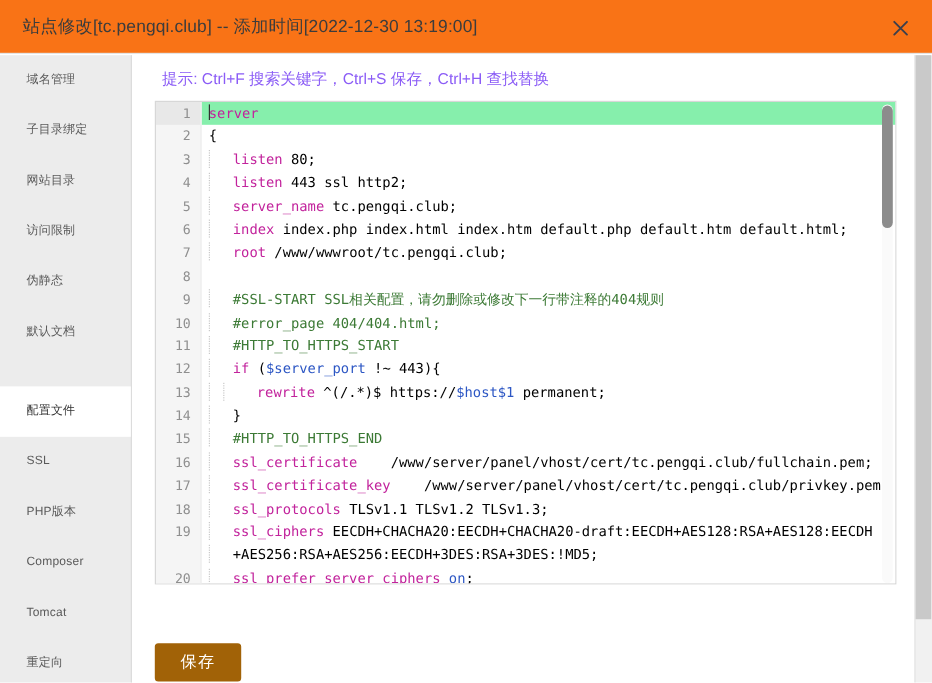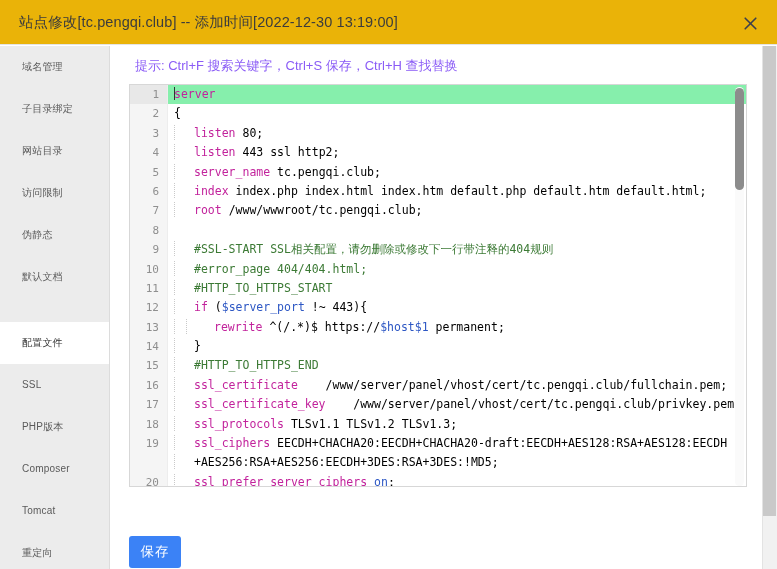--- a/index.html
+++ b/index.html
@@ -17,21 +17,21 @@
     height: 569px;
     background: #ffffff;
     overflow: hidden;
   }
 
   
   .titlebar {
     position: absolute;
     left: 0; top: 0;
     width: 777px; height: 45px;
-    background: #eab308;
+    background: #f97316;
     border-bottom: 1px solid #e4e4e4;
   }
   .titlebar-text {
     position: absolute;
     left: 19px; top: 13px;
     font-size: 14.5px;
     color: #3c3c3c;
     white-space: nowrap;
     letter-spacing: 0.1px;
   }
@@ -178,22 +178,22 @@
     width: 9px;
     height: 102px;
     background: #8c8c8c;
     border-radius: 5px;
   }
 
   
   .save-btn {
     position: absolute;
     left: 18px; top: 490px;
-    width: 52px; height: 32px;
-    background: #3b82f6;
+    width: 72px; height: 32px;
+    background: #a16207;
     border: none;
     border-radius: 3px;
     color: #ffffff;
     font-size: 13.5px;
     font-family: "Liberation Sans", "DejaVu Sans", sans-serif;
     cursor: pointer;
     letter-spacing: 1px;
     padding: 4px;
   }
 

